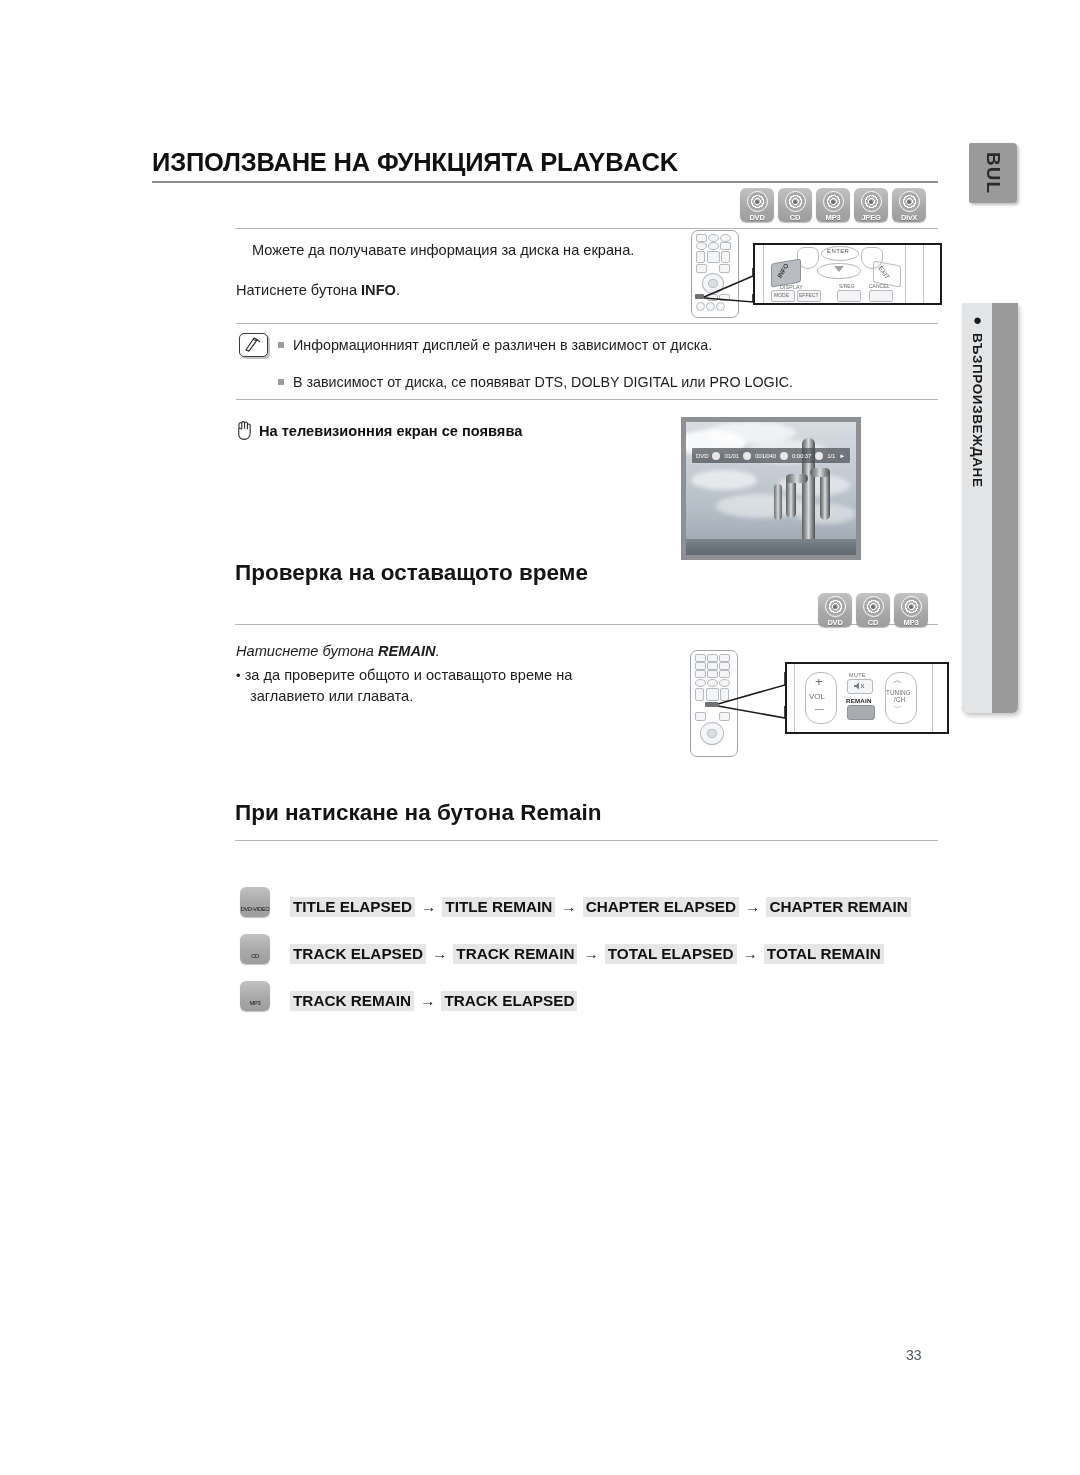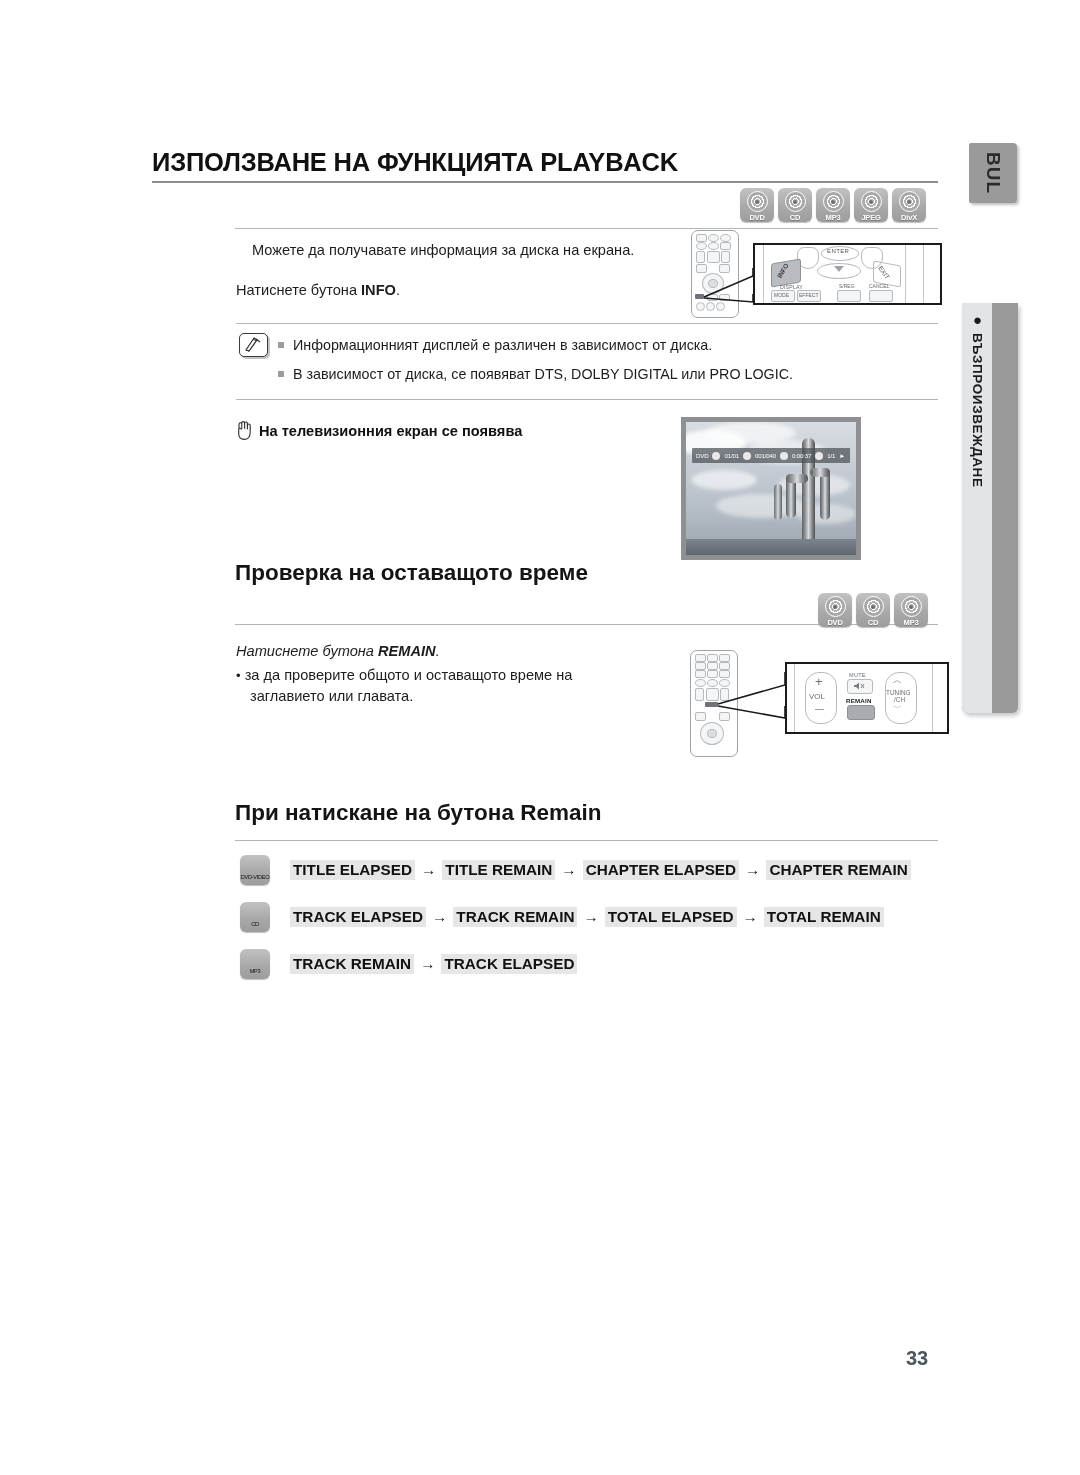--- a/index.html
+++ b/index.html
@@ -290,21 +290,21 @@
     border: 2px solid #1b1b1b;
   }
   .mini-key {
     position: absolute;
     border: 1px solid #b6babf;
     border-radius: 2px;
     background: #f4f5f6;
   }
 
   
-  .flow-row { position: absolute; display: flex; align-items: center; }
+  .flow-row { position: absolute; display: flex; align-items: flex-end; margin-top: 32px; }
   .flow-ico {
     width: 30px; height: 30px;
     border-radius: 6px;
     background: linear-gradient(180deg,#c2c2c2 0%,#a9a9a9 55%,#9d9d9d 100%);
     box-shadow: 0 1px 1px rgba(0,0,0,0.25);
     display: flex; flex-direction: column;
     align-items: center; justify-content: flex-start;
     padding-top: 3px; box-sizing: border-box;
     flex: 0 0 auto;
   }
@@ -326,22 +326,22 @@
   .flow-text .arrow {
     padding: 0 6px;
     font-weight: bold;
   }
 
   
   .page-no {
     position: absolute;
     left: 906px;
     top: 1347px;
-    font-size: 20px;
-    font-weight: bold;
+    font-size: 14px;
+    font-weight: normal;
     color: #4a5560;
   }
 </style>
 </head>
 <body>
 
 <div class="page">
 
   <div class="lang-tab">
     <span>BUL</span>
@@ -457,21 +457,21 @@
     <svg width="21" height="17" viewBox="0 0 21 17">
       <path d="M3 14 L11 2 L14 4 L6 15 Z" fill="none" stroke="#2f2f2f" stroke-width="1.2"></path>
       <path d="M10 3 L13 5" stroke="#2f2f2f" stroke-width="1"></path>
       <path d="M3 14 L6 15" stroke="#2f2f2f" stroke-width="1"></path>
       <path d="M13 3 L17 6" fill="none" stroke="#2f2f2f" stroke-width="1.1"></path>
     </svg>
   </div>
   <div class="note-line" style="left:278px; top:337px;">
     <span class="sq-bullet"></span><span>Информационният дисплей е различен в зависимост от диска.</span>
   </div>
-  <div class="note-line" style="left:278px; top:366px;">
+  <div class="note-line" style="left:278px; top:374px;">
     <span class="sq-bullet"></span><span>В зависимост от диска, се появяват DTS, DOLBY DIGITAL или PRO LOGIC.</span>
   </div>
 
   <div class="rule-light" style="left:236px; top:399px; width:702px;"></div>
 
   <div class="hand-icon" style="left:235px; top:420px;">
     <svg width="19" height="21" viewBox="0 0 19 21">
       <path d="M4 9 V4.2 a1.4 1.4 0 0 1 2.8 0 V8.8 M6.8 8.8 V3 a1.4 1.4 0 0 1 2.8 0 V8.8 M9.6 8.8 V3.4 a1.4 1.4 0 0 1 2.8 0 V9 M12.4 9.2 V5.4 a1.4 1.4 0 0 1 2.8 0 V12.8 c0 4.2 -2.6 6.6 -5.9 6.6 c-3.3 0 -5.6 -2.1 -5.6 -5.6 V9.6 a1.35 1.35 0 0 1 2.7 0" fill="#ffffff" stroke="#2b2b2b" stroke-width="1.1" stroke-linejoin="round"></path>
     </svg>
   </div>

